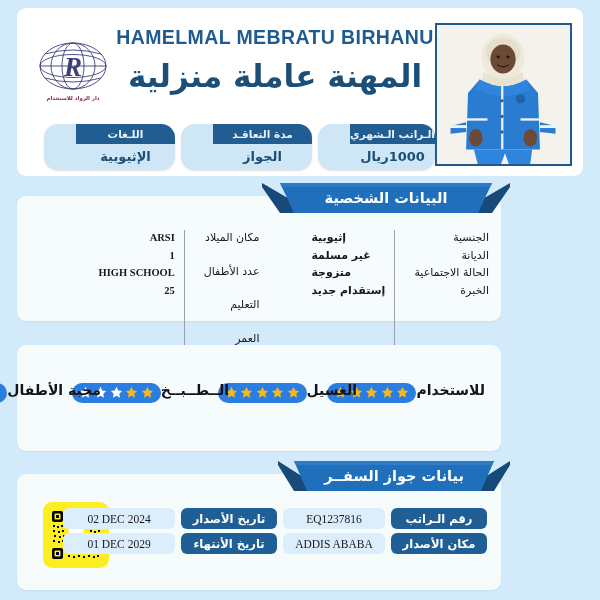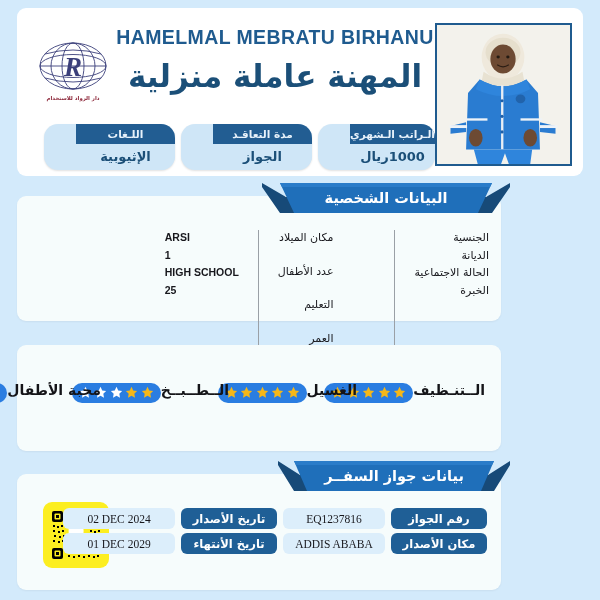--- a/index.html
+++ b/index.html
@@ -126,22 +126,22 @@
     color: #17171c; white-space: nowrap;
   }
   .pd-col.labels .cell { text-align: right; padding-left: 10px; }
   .pd-col.values .cell { text-align: left; font-weight: bold; padding-right: 0; }
   .pd-divider {
     width: 1px; background: #9aa0a6; margin: 1px 9px 1px 9px;
     align-self: stretch;
   }
   .pd-gap { width: 52px; }
   .pd-col.values.latin .cell {
-    direction: ltr; 
-    font-family: Liberation Sans, sans-serif;
+    direction: ltr; text-align: right;
+    font-family: Liberation Serif, serif;
     font-size: 10.5px; font-weight: bold;
   }
   #pd-right .pd-col.values { min-width: 74px; text-align: left; }
   #pd-left  .pd-col.values { min-width: 84px; }
   #pd-left  .pd-col.labels { min-width: 62px; gap: 16px; }
 
   
   .skills {
     position: absolute; top: 37px; left: 0; right: 0;
     display: flex; flex-direction: row;
@@ -286,20 +286,26 @@
     <div class="pd-wrap">
 
       <div class="pd-group" id="pd-right">
         <div class="pd-col labels">
           <div class="cell">الجنسية</div>
           <div class="cell">الديانة</div>
           <div class="cell">الحالة الاجتماعية</div>
           <div class="cell">الخبرة</div>
         </div>
         <div class="pd-divider"></div>
+        <div class="pd-col values">
+          <div class="cell">إثيوبية</div>
+          <div class="cell">غير مسلمة</div>
+          <div class="cell">متزوجة</div>
+          <div class="cell">إستقدام جديد</div>
+        </div>
       </div>
 
       <div class="pd-gap"></div>
 
       <div class="pd-group" id="pd-left">
         <div class="pd-col labels">
           <div class="cell">مكان الميلاد</div>
           <div class="cell">عدد الأطفال</div>
           <div class="cell">التعليم</div>
           <div class="cell">العمر</div>
@@ -312,21 +318,21 @@
           <div class="cell">25</div>
         </div>
       </div>
     </div>
   </div>
 
   <div class="card" id="card-exp">
 
     <div class="skills">
       <div class="skill">
-        <div class="skill-label">الــتنـظيف</div>
+        <div class="skill-label">للاستخدام</div>
         <div class="stars">
             <svg class="star" viewBox="0 0 24 24">
               <path d="M12 1.6 L15.2 8.3 L22.4 9.3 L17.2 14.4 L18.5 21.6 L12 18.2 L5.5 21.6 L6.8 14.4 L1.6 9.3 L8.8 8.3 Z" fill="#f5b719"></path>
             </svg>
             <svg class="star" viewBox="0 0 24 24">
               <path d="M12 1.6 L15.2 8.3 L22.4 9.3 L17.2 14.4 L18.5 21.6 L12 18.2 L5.5 21.6 L6.8 14.4 L1.6 9.3 L8.8 8.3 Z" fill="#f5b719"></path>
             </svg>
             <svg class="star" viewBox="0 0 24 24">
               <path d="M12 1.6 L15.2 8.3 L22.4 9.3 L17.2 14.4 L18.5 21.6 L12 18.2 L5.5 21.6 L6.8 14.4 L1.6 9.3 L8.8 8.3 Z" fill="#f5b719"></path>
             </svg>
@@ -478,21 +484,21 @@
             <rect x="36" y="20" width="2" height="2"></rect>
           <rect x="19" y="36" width="2" height="2"></rect>
             <rect x="37" y="36" width="2" height="2"></rect>
         </g>
         <path d="M29 17c-4.6 0-7.4 3.3-7.4 7.6 0 1.3.1 2.6.1 3.3-.6.4-1.6.2-2.2-.1-.5-.2-1 .3-.8.9.4 1.2 1.9 2.2 3.1 2.6.2.6-1.4 3.3-4.4 4.4-.6.2-.6.9 0 1.2 1.1.5 2.5.8 3.3.9.2.6.3 1.3.6 1.5.3.3 1.1.1 2-.1.9-.2 2 .1 2.8.7 1 .8 2 1.4 3 1.4s2-.6 3-1.4c.8-.6 1.9-.9 2.8-.7.9.2 1.7.4 2-.1.3-.2.4-.9.6-1.5.8-.1 2.2-.4 3.3-.9.6-.3.6-1 0-1.2-3-1.1-4.6-3.8-4.4-4.4 1.2-.4 2.7-1.4 3.1-2.6.2-.6-.3-1.1-.8-.9-.6.3-1.6.5-2.2.1 0-.7.1-2 .1-3.3 0-4.3-2.8-7.6-7.4-7.6z" fill="#fff"></path>
       </svg>
     </div>
 
     <div class="pp-table">
       <div class="pp-row">
-        <div class="pp-key">رقم الجواز</div>
+        <div class="pp-key">رقم الـراتب</div>
         <div class="pp-val">EQ1237816</div>
         <div class="pp-key">تاريخ الأصدار</div>
         <div class="pp-val wide">02 DEC 2024</div>
       </div>
       <div class="pp-row">
         <div class="pp-key">مكان الأصدار</div>
         <div class="pp-val">ADDIS ABABA</div>
         <div class="pp-key">تاريخ الأنتهاء</div>
         <div class="pp-val wide">01 DEC 2029</div>
       </div>

